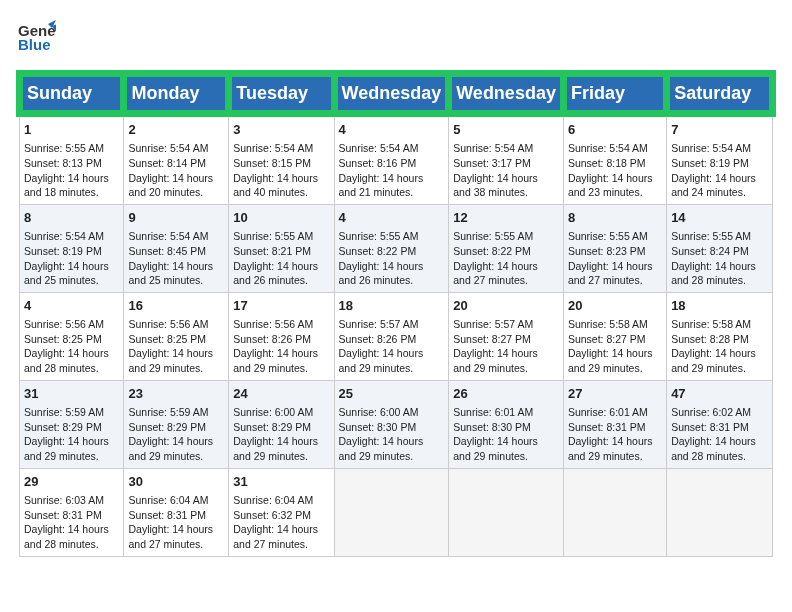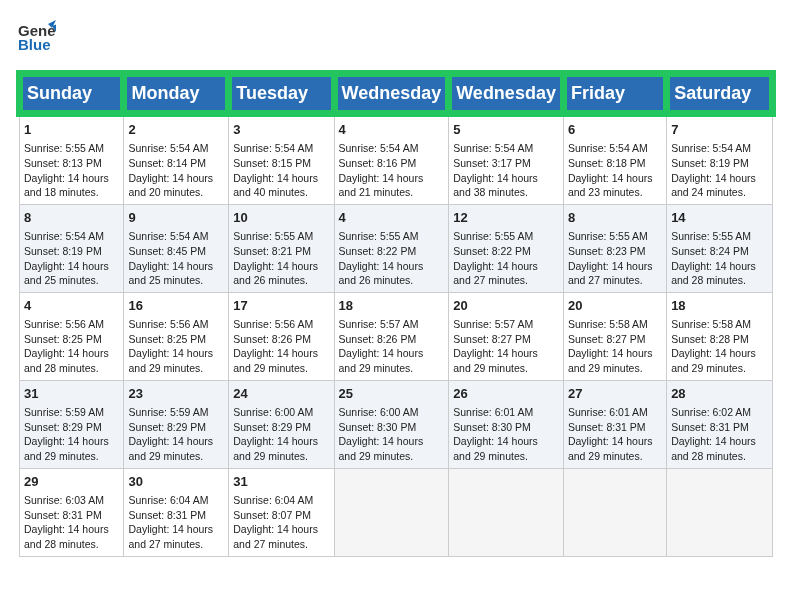--- a/index.html
+++ b/index.html
@@ -298,21 +298,21 @@
         <span>and 29 minutes.</span>
       </td>
         <td>
         <span class="day-num">27</span>
         <span>Sunrise: 6:01 AM</span><br>
         <span>Sunset: 8:31 PM</span><br>
         <span>Daylight: 14 hours</span><br>
         <span>and 29 minutes.</span>
       </td>
         <td>
-        <span class="day-num">28</span>
+        <span class="day-num">47</span>
         <span>Sunrise: 6:02 AM</span><br>
         <span>Sunset: 8:31 PM</span><br>
         <span>Daylight: 14 hours</span><br>
         <span>and 28 minutes.</span>
       </td>
       </tr>
       <tr>
         <td>
         <span class="day-num">29</span>
         <span>Sunrise: 6:03 AM</span><br>
@@ -323,21 +323,21 @@
         <td>
         <span class="day-num">30</span>
         <span>Sunrise: 6:04 AM</span><br>
         <span>Sunset: 8:31 PM</span><br>
         <span>Daylight: 14 hours</span><br>
         <span>and 27 minutes.</span>
       </td>
         <td>
         <span class="day-num">31</span>
         <span>Sunrise: 6:04 AM</span><br>
-        <span>Sunset: 8:07 PM</span><br>
+        <span>Sunset: 6:32 PM</span><br>
         <span>Daylight: 14 hours</span><br>
         <span>and 27 minutes.</span>
       </td>
         <td class="empty-cell"></td>
         <td class="empty-cell"></td>
         <td class="empty-cell"></td>
         <td class="empty-cell"></td>
       </tr>
     </tbody>
 </table>

